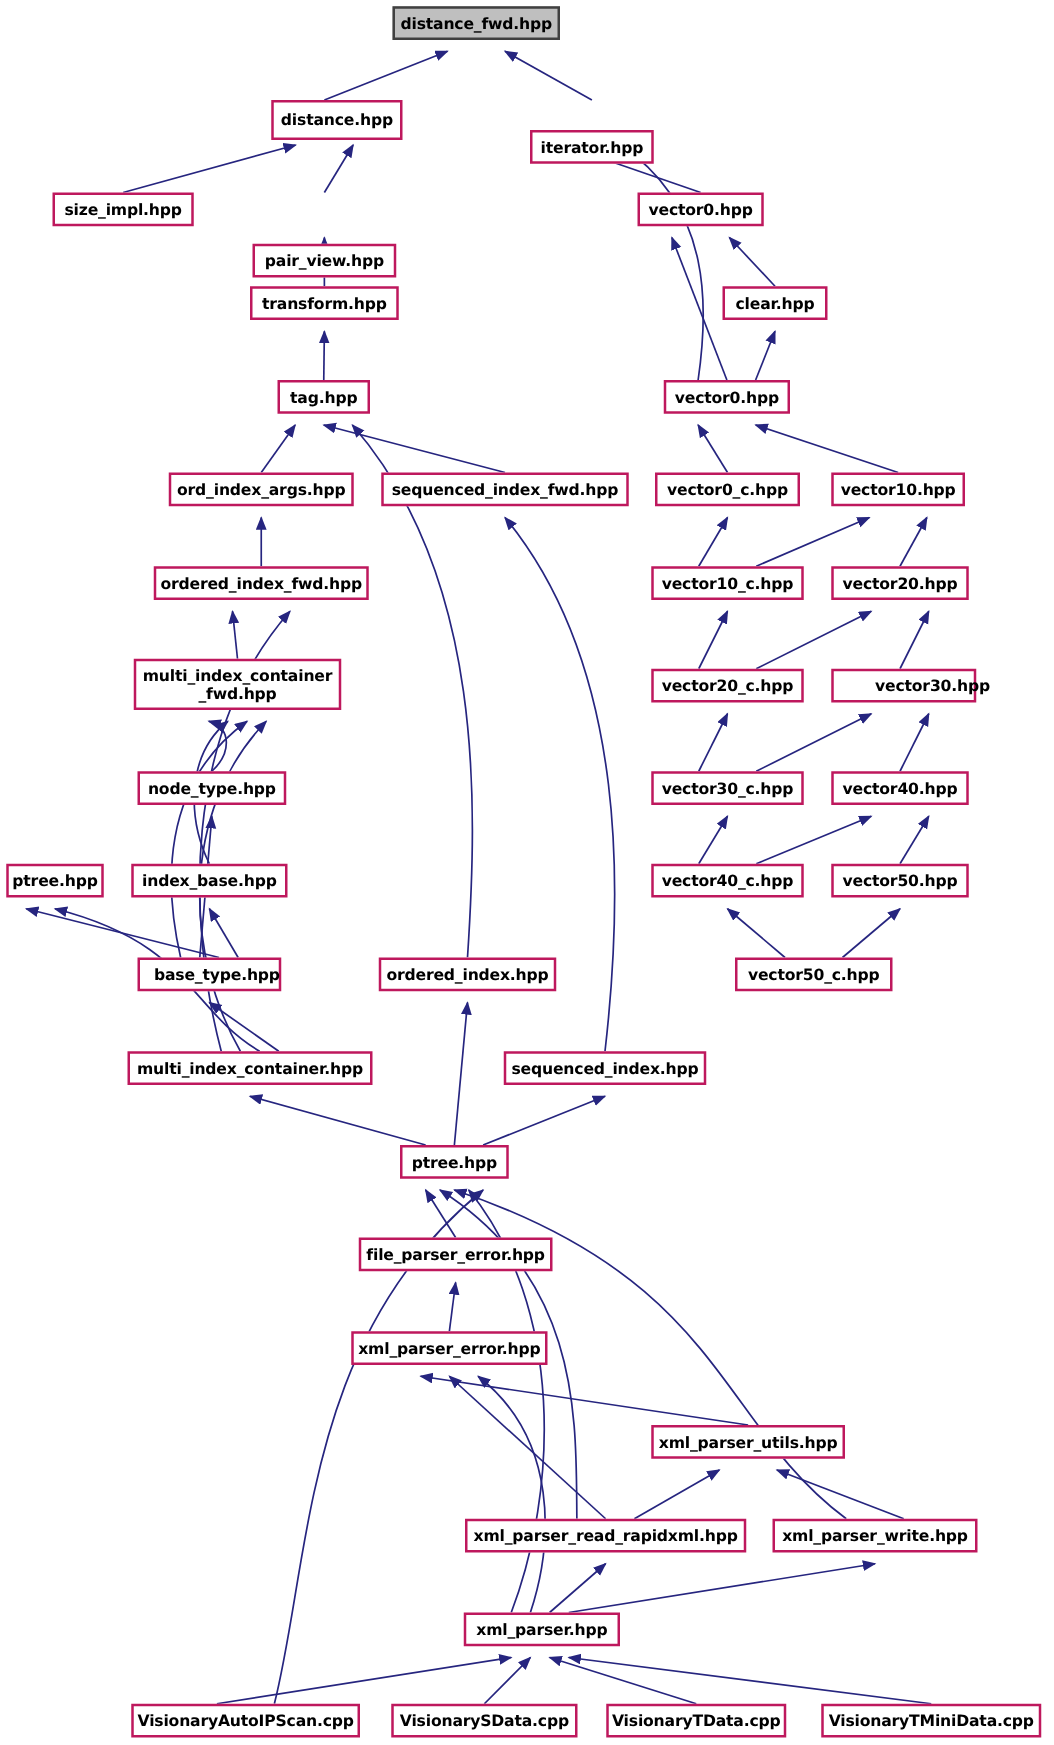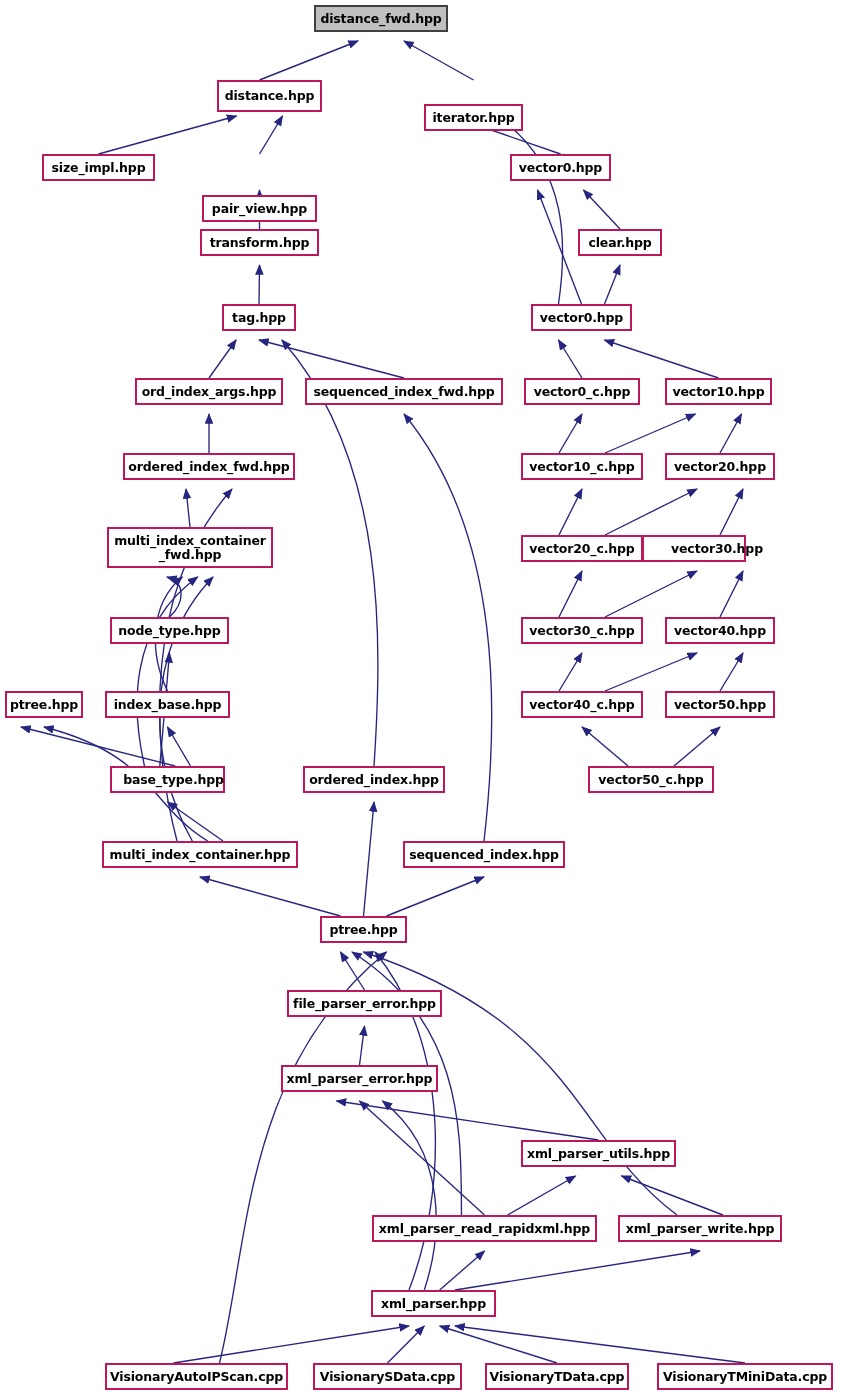--- a/index.html
+++ b/index.html
@@ -133,21 +133,21 @@
       <div class="node" style="left: 135px; top: 378px; width: 148px; height: 27px;">ord_index_args.hpp</div>
       <div class="node" style="left: 305px; top: 378px; width: 198px; height: 27px;">sequenced_index_fwd.hpp</div>
       <div class="node" style="left: 524px; top: 378px; width: 116px; height: 27px;">vector0_c.hpp</div>
       <div class="node" style="left: 665px; top: 378px; width: 107px; height: 27px;">vector10.hpp</div>
       <div class="node" style="left: 123px; top: 453px; width: 172px; height: 27px;">ordered_index_fwd.hpp</div>
       <div class="node" style="left: 521px; top: 453px; width: 122px; height: 27px;">vector10_c.hpp</div>
       <div class="node" style="left: 665px; top: 453px; width: 110px; height: 27px;">vector20.hpp</div>
       <div class="node two-line" style="left: 107px; top: 527px; width: 166px; height: 41px;">multi_index_container
 _fwd.hpp</div>
       <div class="node" style="left: 521px; top: 535px; width: 122px; height: 27px;">vector20_c.hpp</div>
-      <div class="node" style="left: 642px; top: 535px; width: 104px; height: 27px; padding-left: 46px;">vector30.hpp</div>
+      <div class="node" style="left: 665px; top: 535px; width: 116px; height: 27px; padding-left: 46px;">vector30.hpp</div>
       <div class="node" style="left: 110px; top: 617px; width: 119px; height: 27px;">node_type.hpp</div>
       <div class="node" style="left: 521px; top: 617px; width: 122px; height: 27px;">vector30_c.hpp</div>
       <div class="node" style="left: 665px; top: 617px; width: 110px; height: 27px;">vector40.hpp</div>
       <div class="node" style="left: 5px; top: 691px; width: 78px; height: 27px;">ptree.hpp</div>
       <div class="node" style="left: 105px; top: 691px; width: 125px; height: 27px;">index_base.hpp</div>
       <div class="node" style="left: 521px; top: 691px; width: 122px; height: 27px;">vector40_c.hpp</div>
       <div class="node" style="left: 665px; top: 691px; width: 110px; height: 27px;">vector50.hpp</div>
       <div class="node" style="left: 110px; top: 766px; width: 115px; height: 27px; padding-left: 12px;">base_type.hpp</div>
       <div class="node" style="left: 303px; top: 766px; width: 142px; height: 27px;">ordered_index.hpp</div>
       <div class="node" style="left: 588px; top: 766px; width: 126px; height: 27px;">vector50_c.hpp</div>

